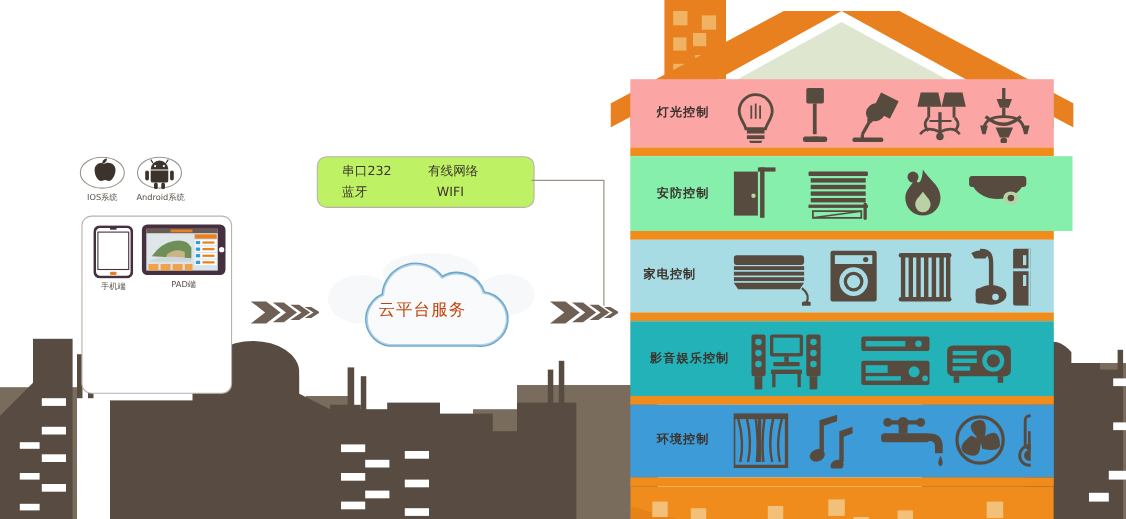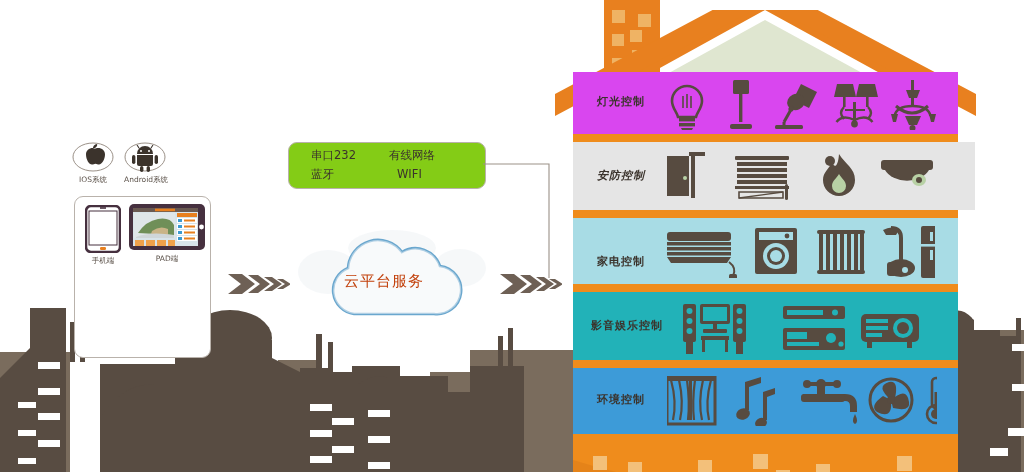--- a/index.html
+++ b/index.html
@@ -111,21 +111,21 @@
   </svg>
 
   <div class="abs" style="left:573px;top:72px;width:385px;height:400px;">
 
     <svg class="abs" style="left:-18px;top:-62px;" width="421" height="106">
       <polygon points="18,106 210,0 403,106 403,82 210,-20 18,82" fill="#e8801f"></polygon>
       <polygon points="0,106 210,-6 421,106 421,84 210,-28 0,84" fill="#e8801f"></polygon>
       <polygon points="36,106 210,10 386,106" fill="#dfe6d0"></polygon>
     </svg>
 
-    <div class="abs" style="left:0;top:0;width:385px;height:62px;background:#d946ef;">
+    <div class="abs" style="left:0;top:0;width:385px;height:62px;background:#fca5a5;">
       <div class="abs floor-lbl" style="left:24px;top:22px;">灯光控制</div>
       <svg class="abs" style="left:94px;top:6px;" width="270" height="52" fill="#574b40">
         <g>
           <path d="M20,8 a15,15 0 0 1 15,15 c0,7 -5,11 -6,16 l-18,0 c-1,-5 -6,-9 -6,-16 a15,15 0 0 1 15,-15 z" fill="none" stroke="#574b40" stroke-width="2.6"></path>
           <rect x="12" y="40" width="16" height="3.4"></rect>
             <rect x="12" y="45" width="16" height="3.4"></rect>
           <path d="M14,50 h12 l-2,4 h-8 z"></path>
           <path d="M16,18 l0,12 M24,18 l0,12 M20,16 l0,14" stroke="#574b40" stroke-width="1.6" fill="none"></path>
         </g>
         <g transform="translate(60,0)">
@@ -161,21 +161,21 @@
           <path d="M21.5,26 q-16,0 -18,10 M21.5,26 q16,0 18,10" stroke="#574b40" stroke-width="2.6" fill="none"></path>
           <path d="M0,34 l7,0 l-2,8 l-3,0 z"></path>
             <path d="M38,34 l7,0 l-2,8 l-3,0 z"></path>
           <path d="M14,36 l16,0 l-4,9 l-8,0 z"></path>
           <circle cx="21.5" cy="48" r="3"></circle>
         </g>
       </svg>
     </div>
     <div class="abs" style="left:0;top:62px;width:385px;height:8px;background:#ef8c1c;"></div>
 
-    <div class="abs" style="left:0;top:70px;width:402px;height:68px;background:#e5e5e5;font-style:italic;">
+    <div class="abs" style="left:0;top:70px;width:402px;height:68px;background:#86efac;">
       <div class="abs floor-lbl" style="left:24px;top:26px;">安防控制</div>
       <svg class="abs" style="left:94px;top:10px;" width="270" height="52" fill="#574b40">
         <g>
           <rect x="0" y="4" width="22" height="40"></rect>
           <rect x="24" y="0" width="4" height="46"></rect>
           <rect x="22" y="0" width="16" height="4"></rect>
           <circle cx="18" cy="26" r="2" fill="#b8d1a5"></circle>
         </g>
         <g transform="translate(68,2)">
           <rect x="0" y="2" width="54" height="4" rx="1"></rect>
@@ -197,21 +197,21 @@
           <rect x="0" y="0" width="52" height="10" rx="3"></rect>
           <path d="M4,10 a24,18 0 0 0 44,0 z"></path>
           <ellipse cx="38" cy="20" rx="7" ry="6" fill="#b8d1a5"></ellipse>
           <circle cx="38" cy="20" r="3"></circle>
         </g>
       </svg>
     </div>
     <div class="abs" style="left:0;top:138px;width:385px;height:8px;background:#ef8c1c;"></div>
 
     <div class="abs" style="left:0;top:146px;width:385px;height:66px;background:#a8dce5;">
-      <div class="abs floor-lbl" style="left:24px;top:24px;margin-top:12px;">家电控制</div>
+      <div class="abs floor-lbl" style="left:12px;top:24px;">家电控制</div>
       <svg class="abs" style="left:94px;top:8px;" width="270" height="52" fill="#574b40">
         <g>
           <rect x="0" y="6" width="64" height="9" rx="3"></rect>
           <rect x="0" y="16" width="64" height="3.5"></rect>
             <rect x="0" y="21" width="64" height="3.5"></rect>
           <rect x="0" y="26" width="64" height="3.5"></rect>
           <path d="M0,31 l64,0 l-4,6 l-56,0 z"></path>
           <path d="M62,36 q8,6 4,14" stroke="#574b40" stroke-width="2" fill="none"></path>
           <rect x="62" y="48" width="8" height="5" rx="1.5"></rect>
         </g>
@@ -493,21 +493,21 @@
       <path d="M62,86
                a24,24 0 0 1 -6,-46
                a30,30 0 0 1 54,-16
                a26,26 0 0 1 38,14
                a22,22 0 0 1 -6,48 z" fill="#f6f8f9" opacity=".5"></path>
     </svg>
     <div class="abs cloud-lbl" style="left:52px;top:44px;">云平台服务</div>
   </div>
 
   <div class="abs" style="left:288px;top:142px;width:196px;height:45px;
-              border:1.2px solid #b9b2ab;border-radius:9px;background:#84cc16;">
+              border:1.2px solid #b9b2ab;border-radius:9px;background:#bef264;">
     <div class="abs proto" style="left:22px;top:5px;">串口232</div>
     <div class="abs proto" style="left:100px;top:5px;">有线网络</div>
     <div class="abs proto" style="left:22px;top:24px;">蓝牙</div>
     <div class="abs proto" style="left:108px;top:24px;">WIFI</div>
   </div>
 
   <svg class="abs" style="left:483px;top:160px;" width="80" height="120">
     <path d="M0,4 L66,4 L66,118" fill="none" stroke="#9b9188" stroke-width="1.1"></path>
   </svg>
 

